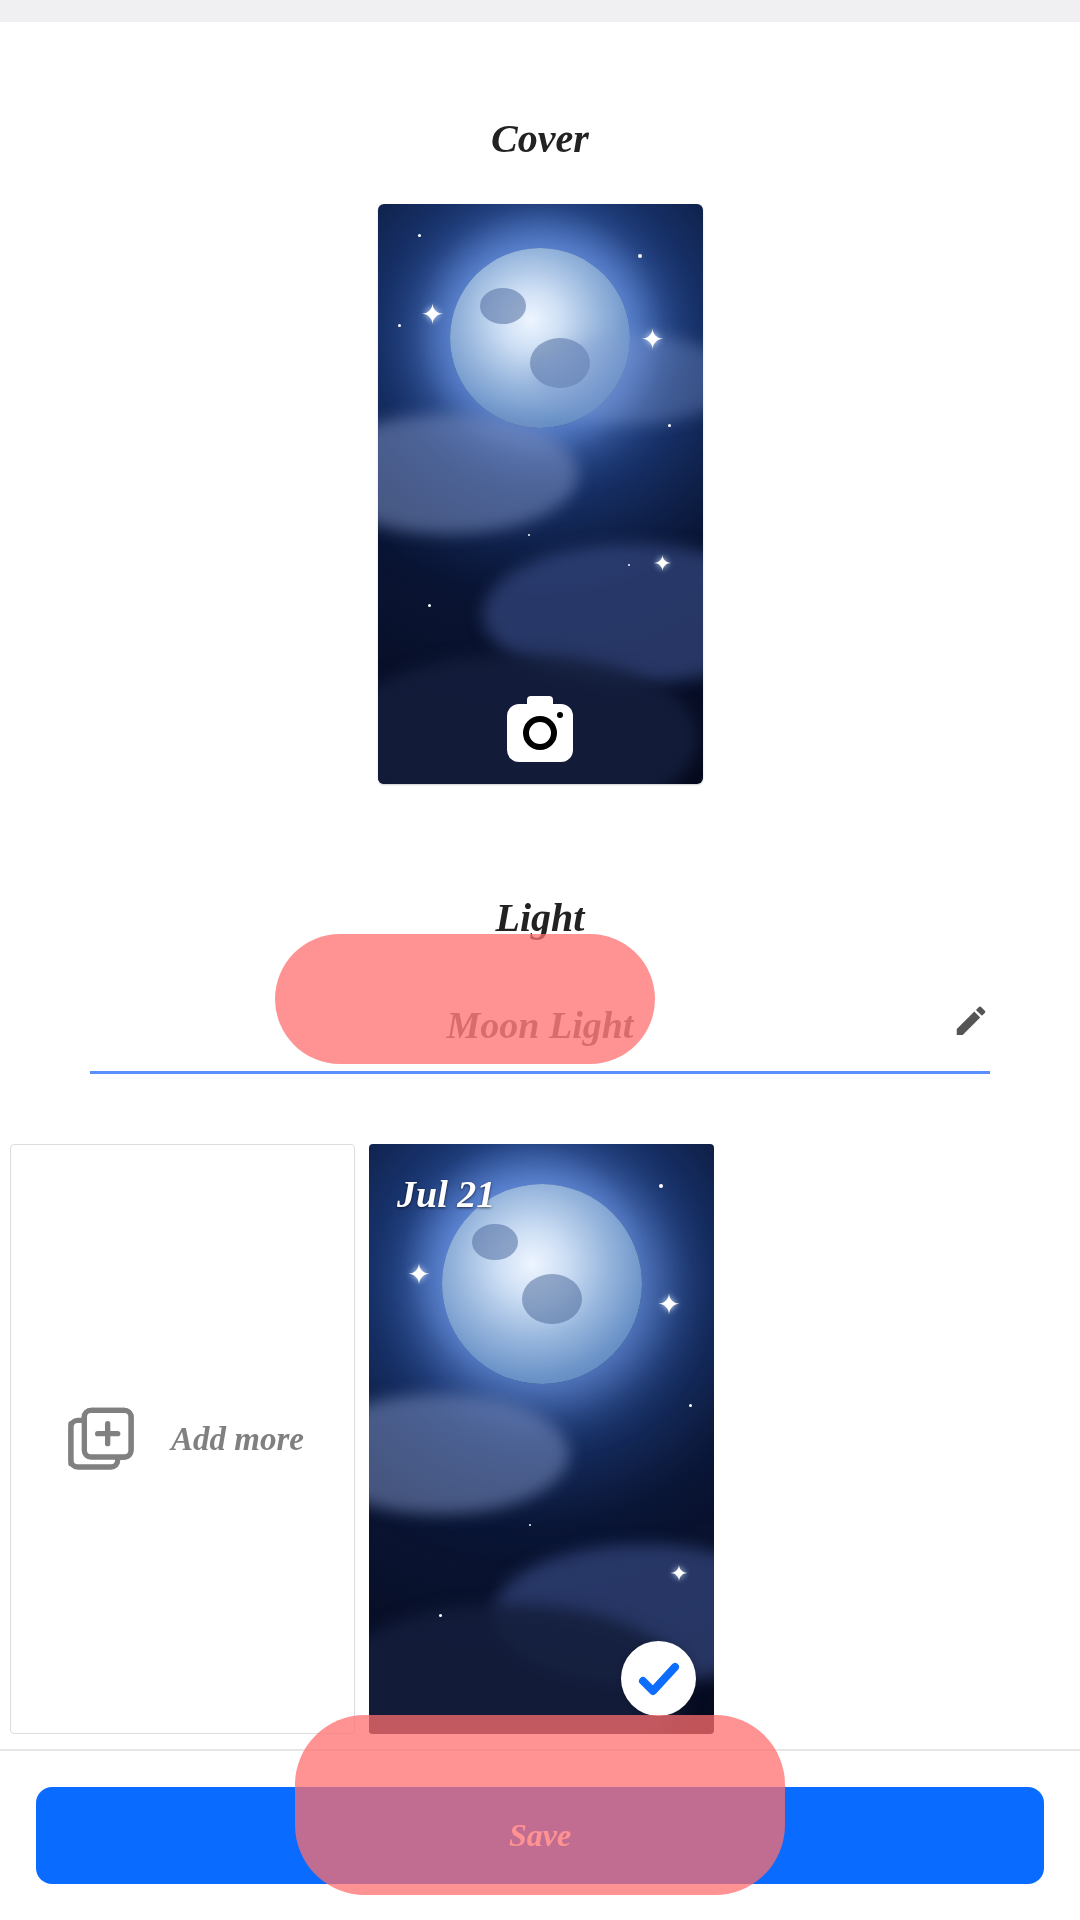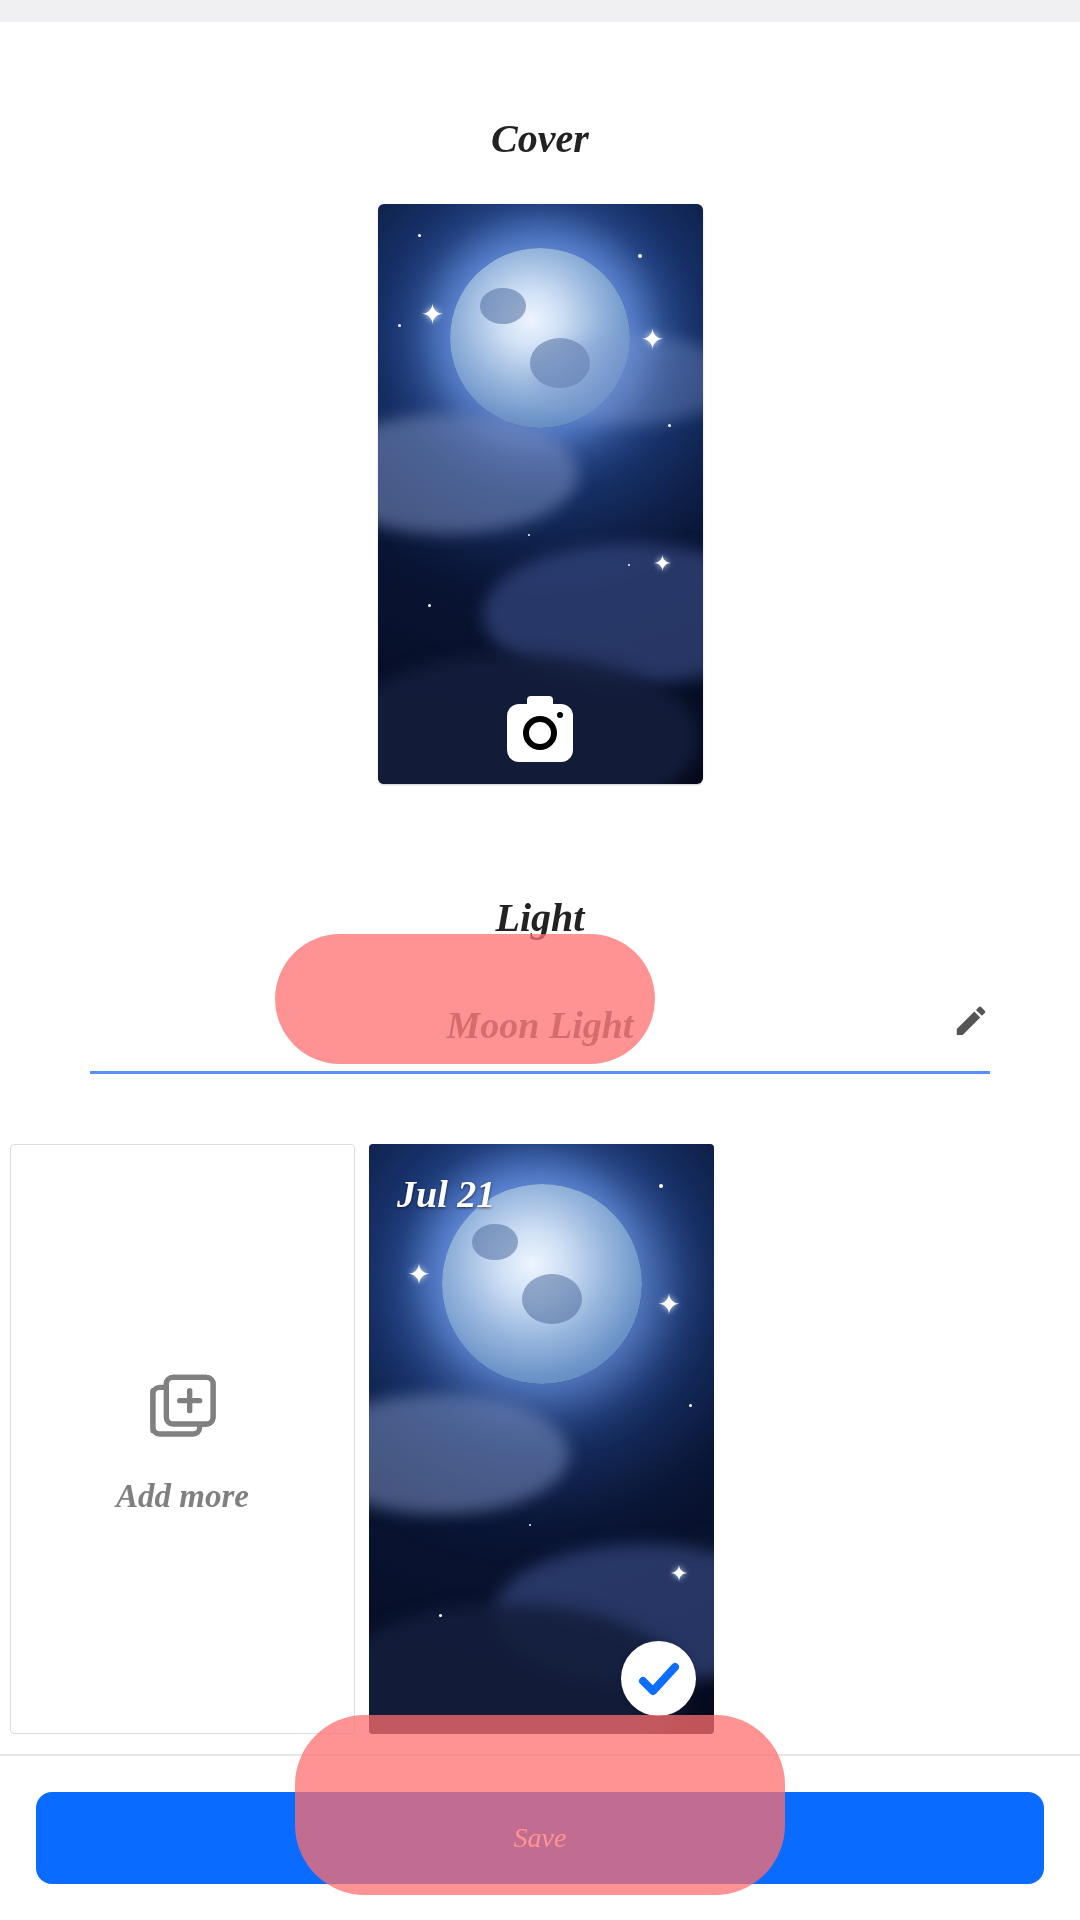--- a/index.html
+++ b/index.html
@@ -185,21 +185,21 @@
   .gallery-card {
     width: 345px;
     height: 590px;
     border: 1px solid #ddd;
     border-radius: 4px;
     position: relative;
     overflow: hidden;
   }
   .add-more-card {
     display: flex;
-    flex-direction: column;
+    flex-direction: row;
     align-items: center;
     justify-content: center;
     gap: 30px;
     color: #808080;
   }
   .add-stack-icon svg { width: 80px; height: 80px; stroke: #808080; }
   .add-more-label {
     font-size: 33px;
     font-style: italic;
     font-weight: bold;
@@ -241,23 +241,23 @@
     bottom: 0;
     border-top: 2px solid #e6e6e6;
     background: #fff;
     padding: 36px;
   }
   .save-btn {
     width: 100%;
     background: #0d6efd;
     background: #0a6cff;
     color: #fff;
-    font-size: 28px;
-    font-style: italic;
-    font-weight: normal;
+    font-size: 32px;
+    font-style: italic;
+    font-weight: bold;
     text-align: center;
     padding: 30px 0;
     border-radius: 16px;
     font-family: inherit;
     border: none;
   }
   .save-btn { background: #0a6cff; }
   .save-btn { background: #0a6bff; }
   .save-btn { background: #0a6bff; }
   .save-btn { background: #0a6aff; }

